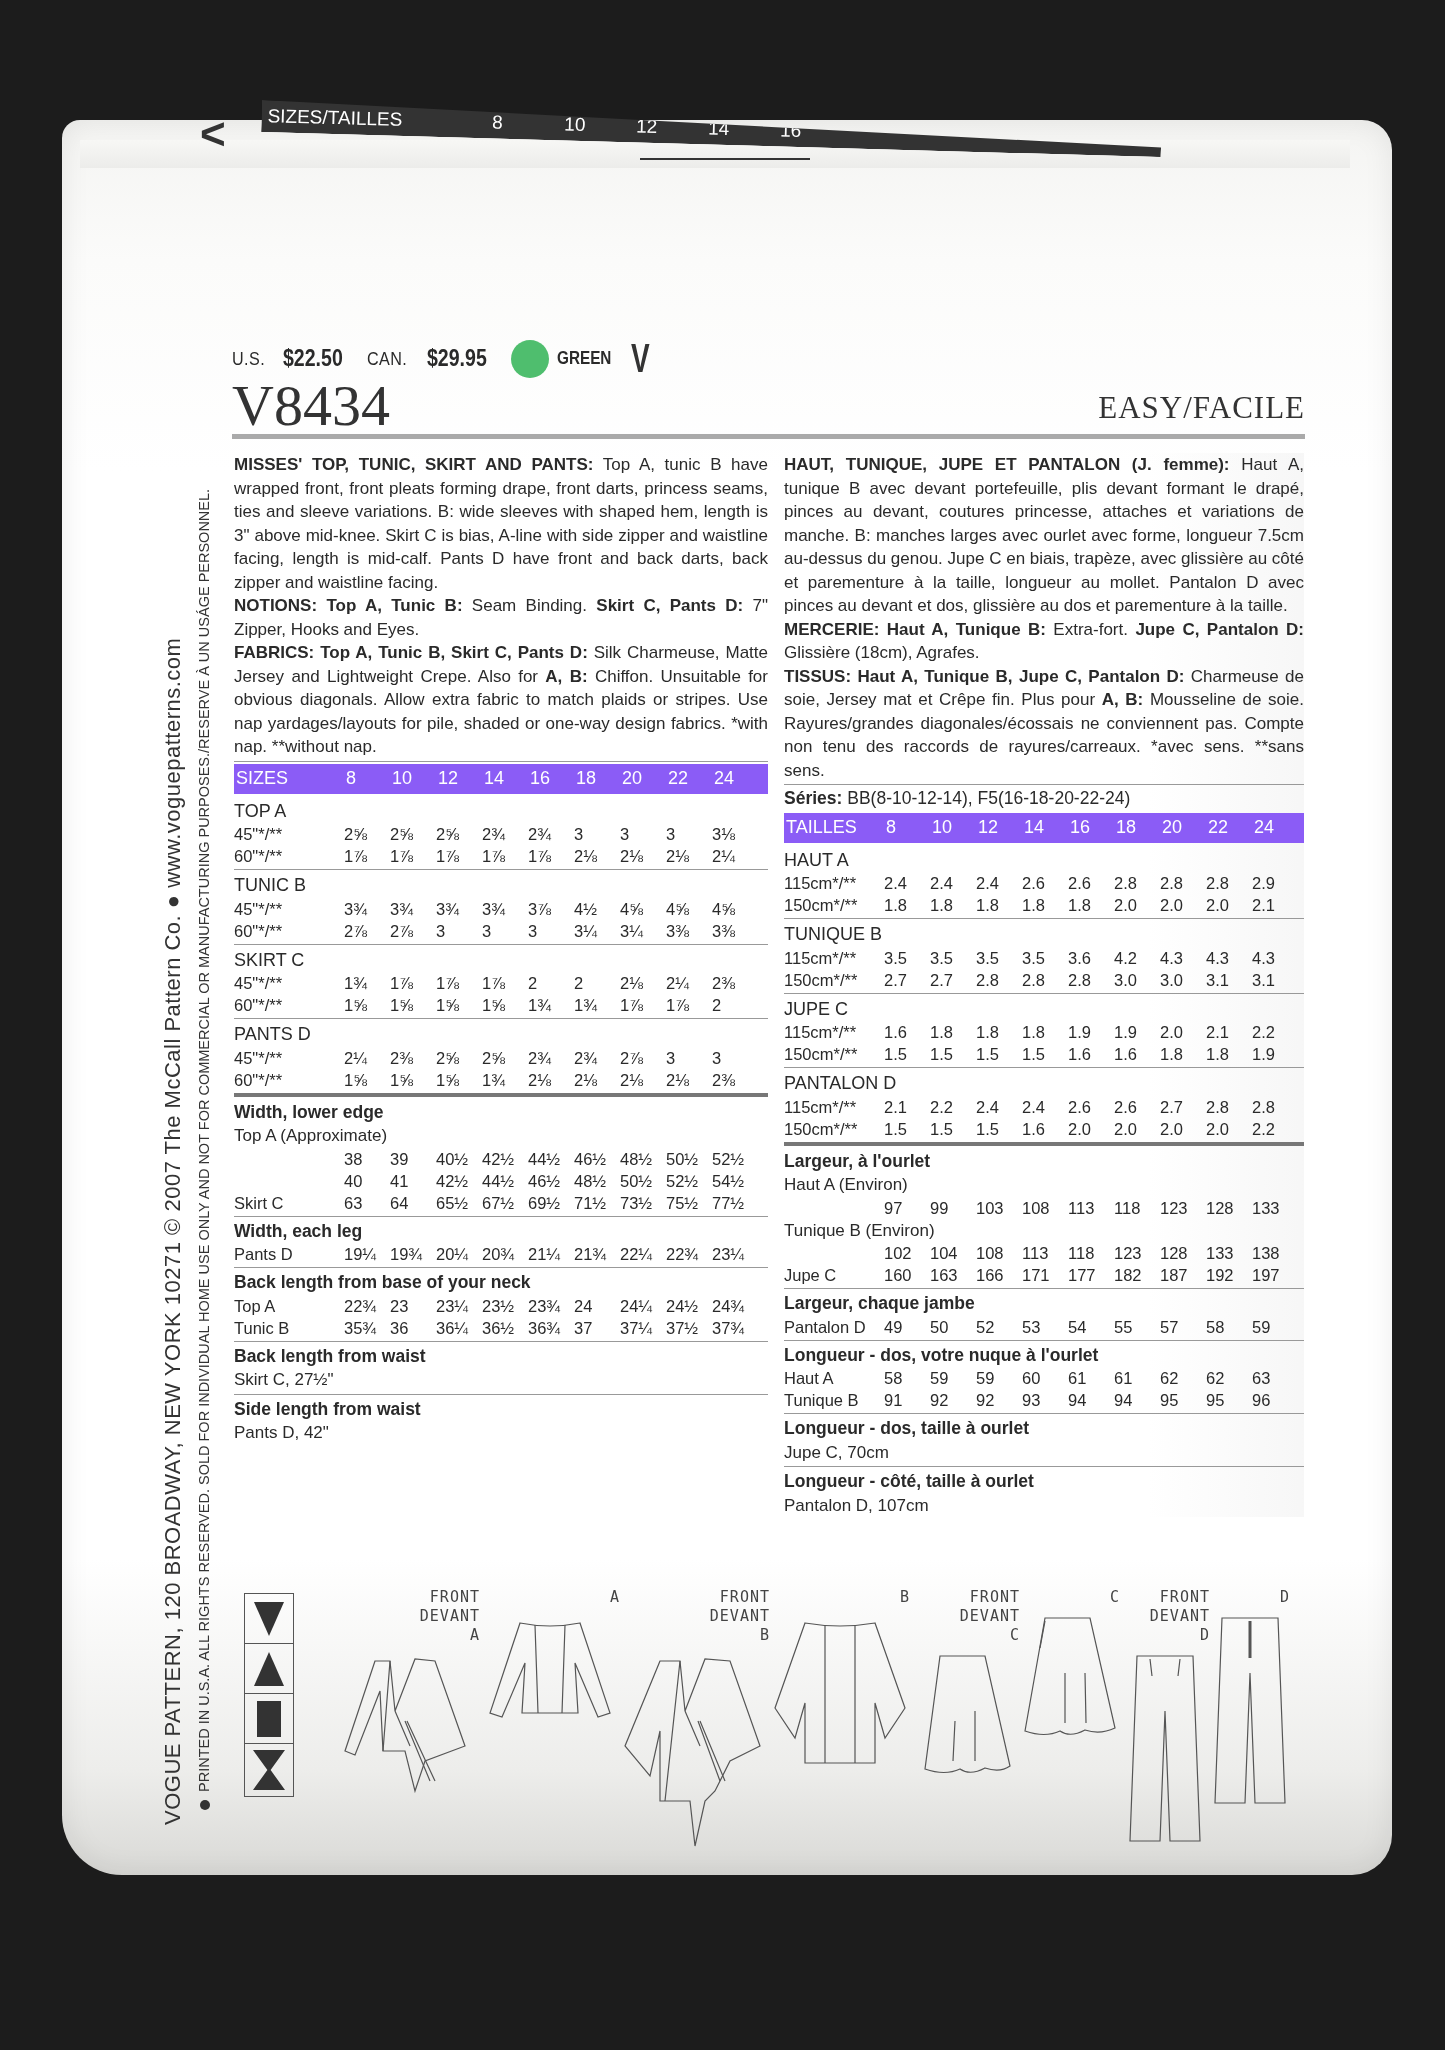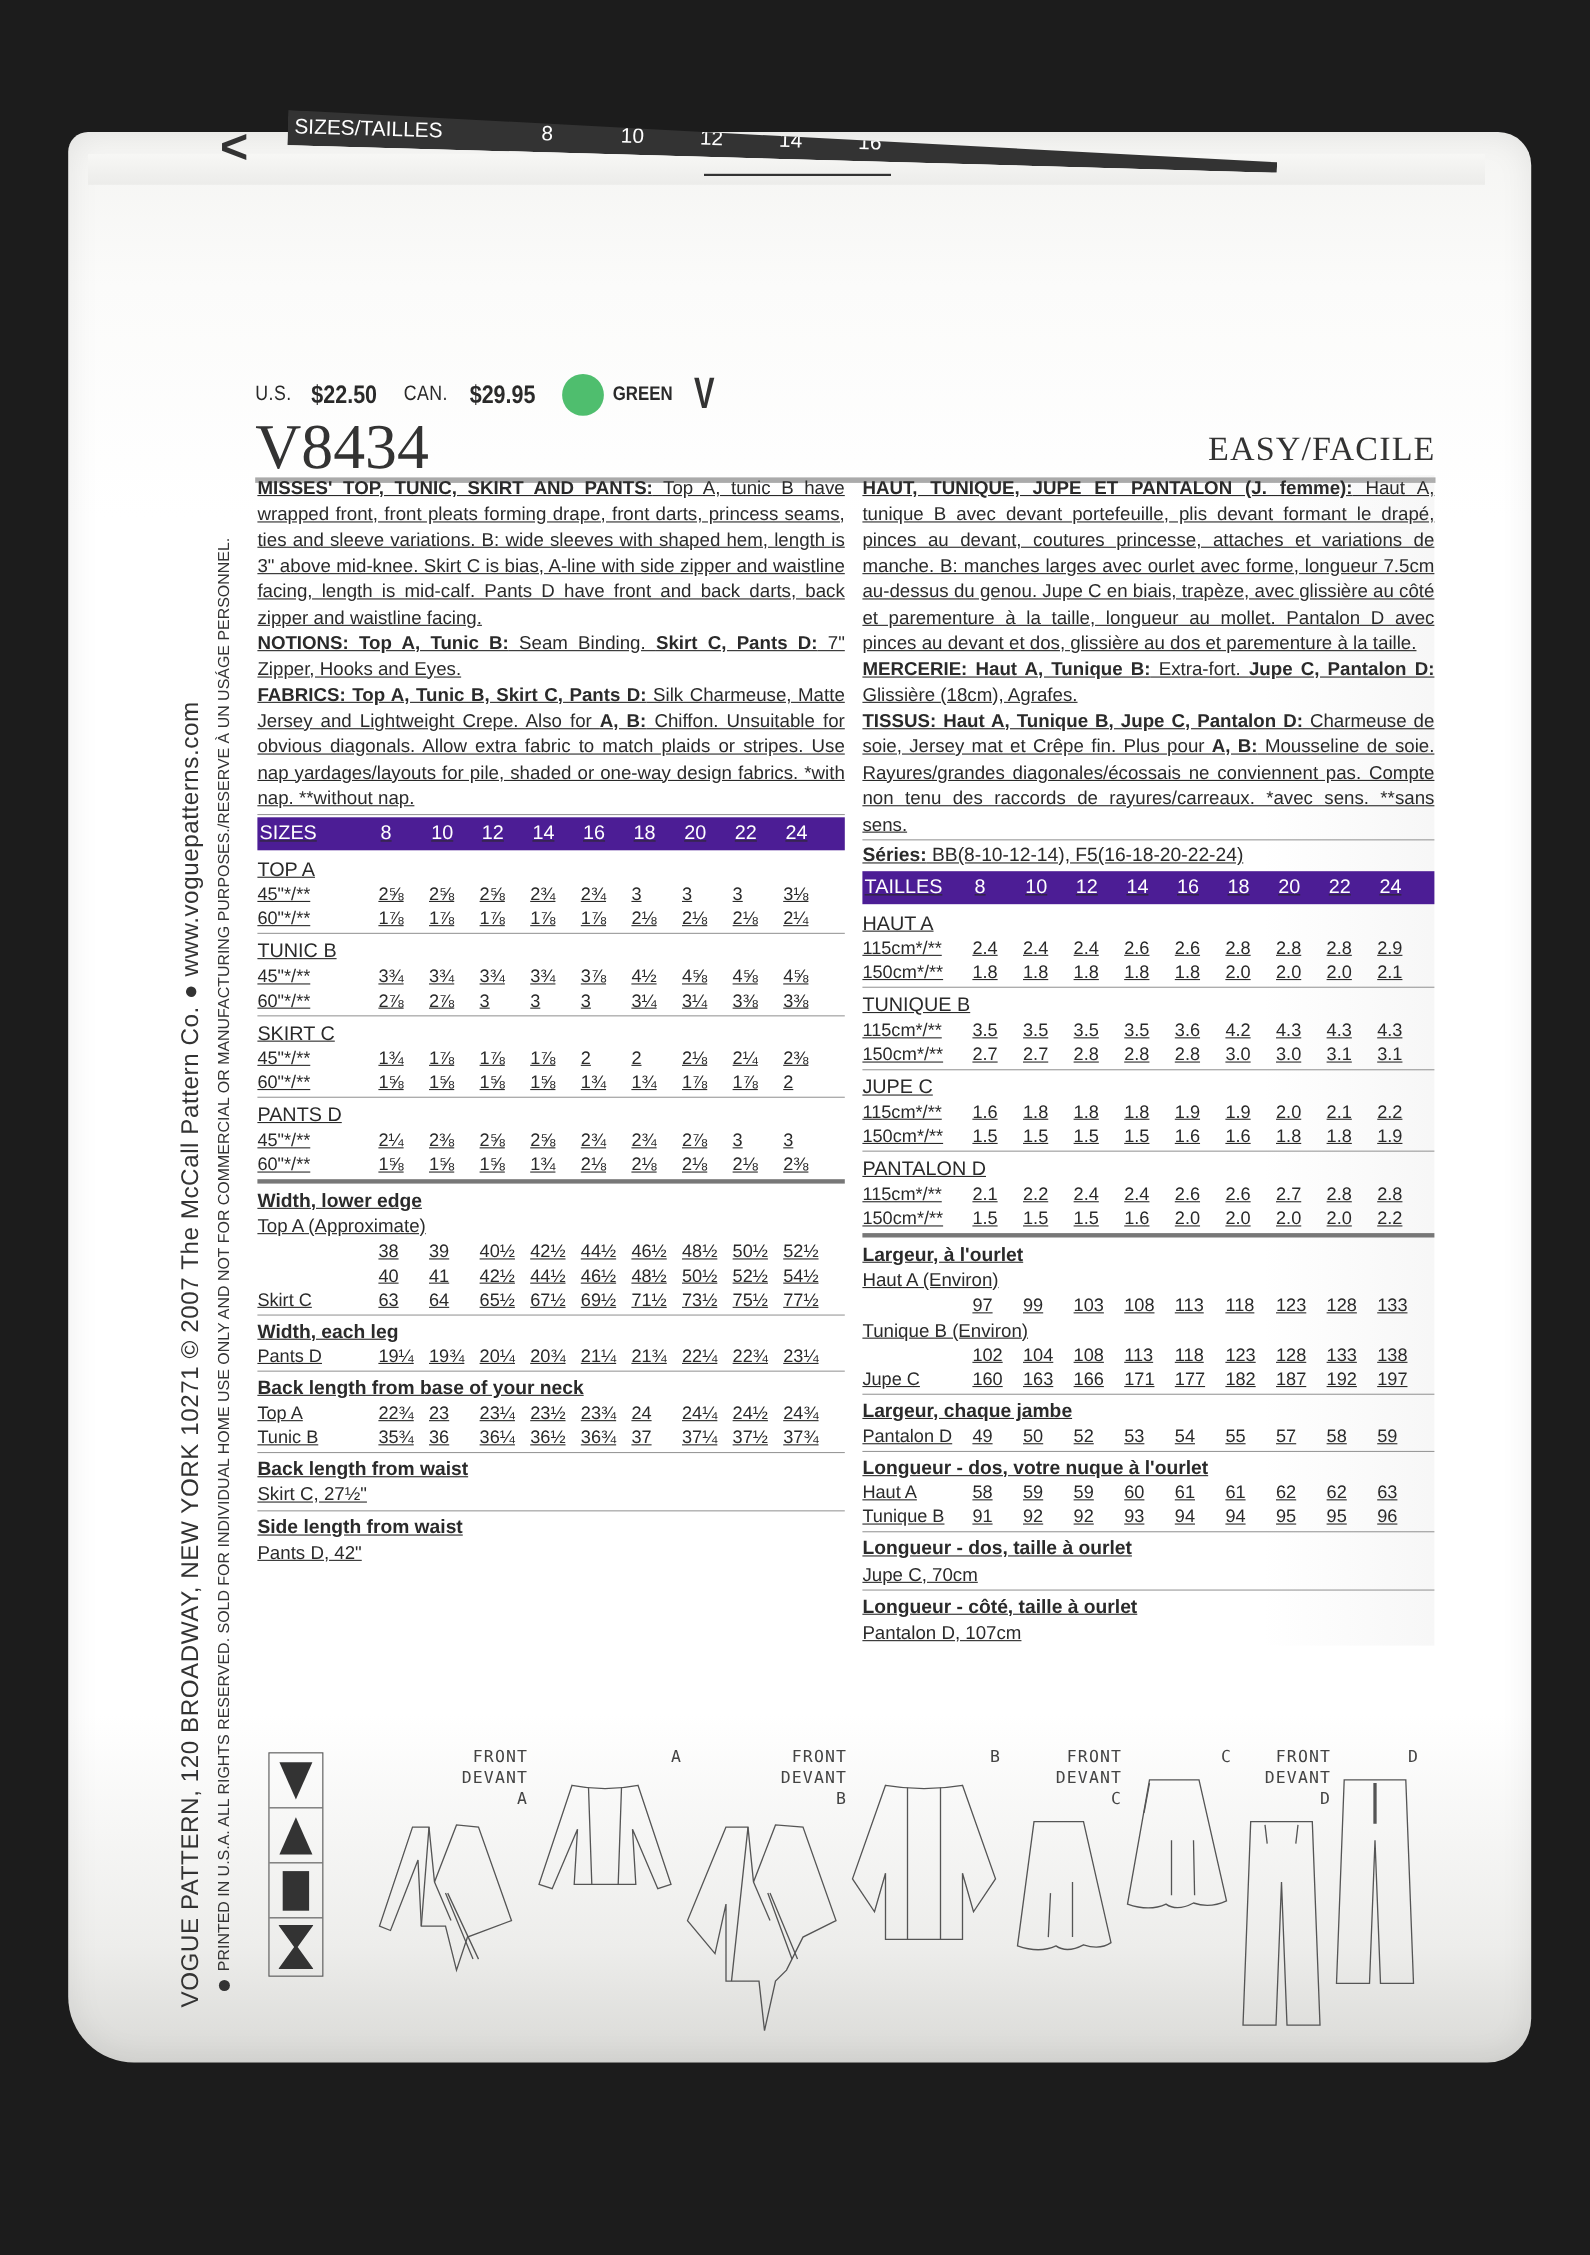--- a/index.html
+++ b/index.html
@@ -40,30 +40,30 @@
     .price-row { position: absolute; left: 232px; top: 336px; display: flex; align-items: center; font-family: "Liberation Sans Narrow","Liberation Sans", sans-serif; }
     .price-row .lbl { font-size: 19px; letter-spacing: 0.5px; margin-right: 12px; transform: scaleX(0.85); transform-origin: left; }
     .price-row .amt { font-size: 23px; font-weight: bold; margin-right: 14px; transform: scaleX(0.85); transform-origin: left; }
     .green-dot { width: 38px; height: 38px; border-radius: 50%; background: #4fbe6e; margin: 0 8px 0 0; }
     .color-name { font-size: 18px; font-weight: bold; transform: scaleX(0.85); transform-origin: left; }
     .vlogo { font-size: 40px; font-weight: bold; margin-left: 6px; transform: scaleX(0.7); color: #333; }
     .pattern-no { position: absolute; left: 232px; top: 372px; font-family: "Liberation Serif", serif; font-size: 58px; color: #333; }
     .easy { position: absolute; right: 140px; top: 390px; font-family: "Liberation Serif", serif; font-size: 31px; letter-spacing: 1px; color: #333; }
     .head-rule { position: absolute; left: 232px; top: 434px; width: 1073px; height: 5px; background: #aaa; }
 
-    .col { position: absolute; top: 432px; font-size: 17px; line-height: 23.5px; text-decoration: underline; }
+    .col { position: absolute; top: 453px; font-size: 17px; line-height: 23.5px; }
     .col-en { left: 234px; width: 534px; }
     .col-fr { left: 784px; width: 520px; background: linear-gradient(90deg, rgba(255,255,255,0) 70%, rgba(200,200,200,0.15) 100%); }
     .desc { text-align: justify; }
     .desc b { font-weight: bold; }
     .rule { border-top: 1.5px solid #999; margin: 2px 0 2px 0; }
     .rule-thick { border-top: 4px solid #777; margin: 2px 0 4px 0; }
     .combo { font-size: 17.5px; margin-top: 2px; }
     .combo b { font-weight: bold; }
-    .size-bar { background: #4c1d95; color: #fff; font-size: 18px; height: 30px; display: flex; align-items: center; margin: 2px 0 6px 0; }
+    .size-bar { background: #8b5cf6; color: #fff; font-size: 18px; height: 30px; display: flex; align-items: center; margin: 2px 0 6px 0; }
     .size-bar .first { width: 110px; padding-left: 2px; }
     .size-bar .n { width: 46px; }
     .col-fr .size-bar .first { width: 100px; }
     .col-fr .size-bar .n { width: 46px; }
     .grp-title { font-size: 18px; margin-top: 4px; }
     .yrow { display: flex; font-size: 16.5px; line-height: 22px; }
     .yrow .rl { width: 110px; }
     .col-fr .yrow .rl { width: 100px; }
     .yrow .v { width: 46px; }
     .sect-h { font-weight: bold; font-size: 17.5px; margin-top: 3px; }

